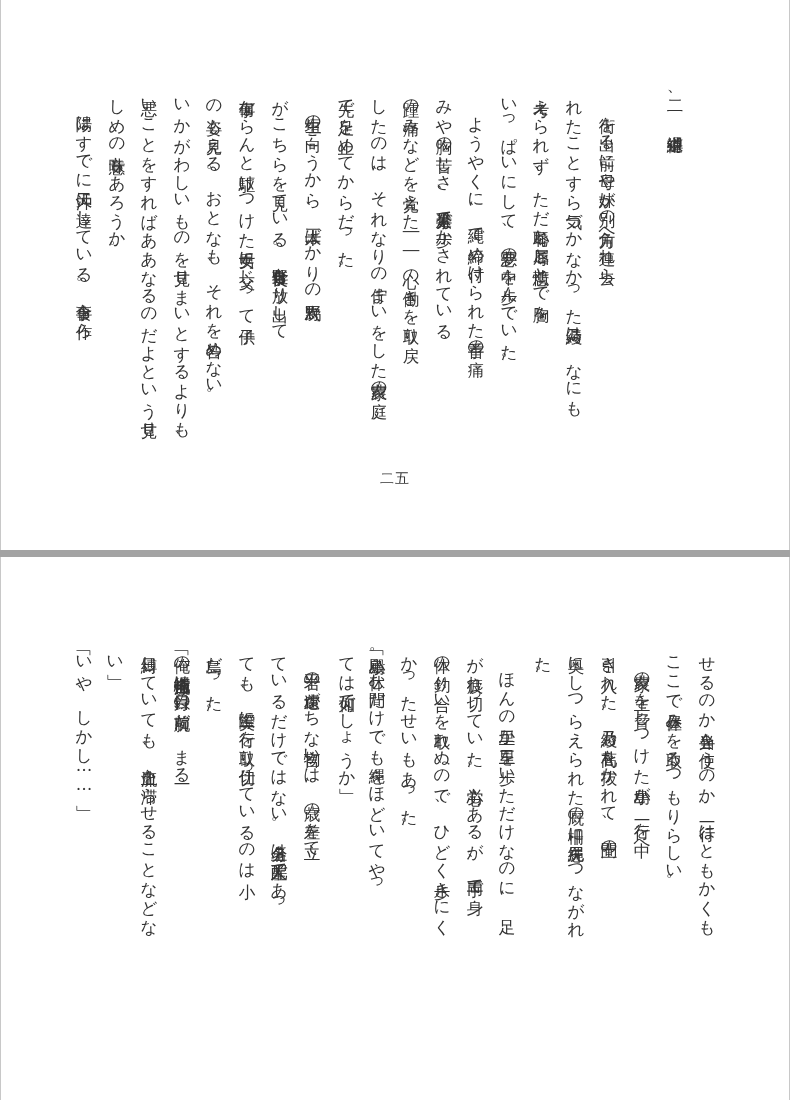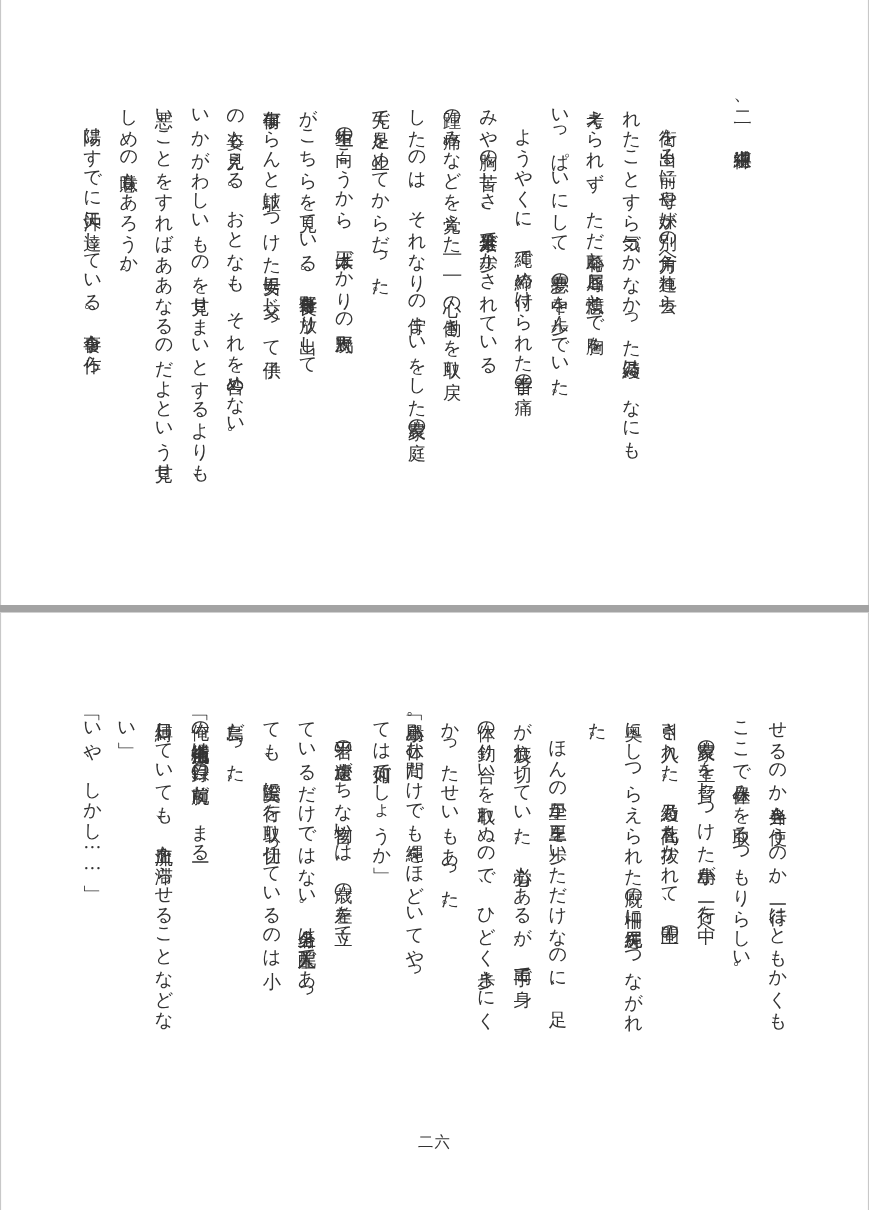--- a/index.html
+++ b/index.html
@@ -55,20 +55,21 @@
   <div class="col" style="left:336px; top:88px;">先で足を止めてからだった。</div>
   <div class="col" style="left:303px; top:88px;">　生垣の向こうから、三十人ばかりの野次馬</div>
   <div class="col" style="left:270px; top:88px;">がこちらを見ている。野良仕事を放り出して</div>
   <div class="col" style="left:237px; top:88px;">何事ならんと駆けつけた男女に交じって子供</div>
   <div class="col" style="left:204px; top:88px;">の姿も見える。おとなも、それを咎めない。</div>
   <div class="col" style="left:172px; top:88px;">いかがわしいものを見せまいとするよりも、</div>
   <div class="col" style="left:139px; top:88px;">悪いことをすればああなるのだよという見せ</div>
   <div class="col" style="left:107px; top:88px;">しめの意味もあろうか。</div>
   <div class="col" style="left:74px;  top:88px;">　陽はすでに沖天に達している。食事を作ら</div>
 
+  <div class="folio">二五</div>
 </div>
 
 <div class="separator"></div>
 
 <div class="page bottom">
   <div class="col" style="left:697px; top:88px;">せるのか弁当を使うのか、一行はともかくも</div>
   <div class="col" style="left:664px; top:88px;">ここで昼休みを取るつもりらしい。</div>
   <div class="col" style="left:632px; top:88px;">　農家の主を脅しつけた小島が、一行を中へ</div>
   <div class="col" style="left:599px; top:88px;">引き入れた。綾乃も高札を抜かれて、土間の</div>
   <div class="col" style="left:566px; top:88px;">奥にしつらえられた厩の柵に縄尻をつながれ</div>
@@ -81,14 +82,13 @@
   <div class="col" style="left:337px; top:88px;">ては如何でしょうか」</div>
   <div class="col" style="left:302px; top:88px;">　平岩の遠慮がちな物言いは、歳の差を立て</div>
   <div class="col" style="left:269px; top:88px;">ているだけではない。名分上は差配人であっ</div>
   <div class="col" style="left:237px; top:88px;">ても、実際に一行を取り仕切っているのは小</div>
   <div class="col" style="left:204px; top:88px;">島だった。</div>
   <div class="col" style="left:172px; top:88px;">「俺の七合流捕縄術は目録の腕前だ。まる一</div>
   <div class="col" style="left:139px; top:88px;">日縛していても、血流を滞らせることなどな</div>
   <div class="col" style="left:105px; top:88px;">い」</div>
   <div class="col" style="left:74px;  top:88px;">「いや、しかし……」</div>
 
-  <div class="folio">二六</div>
 </div>
 
 </body></html>

